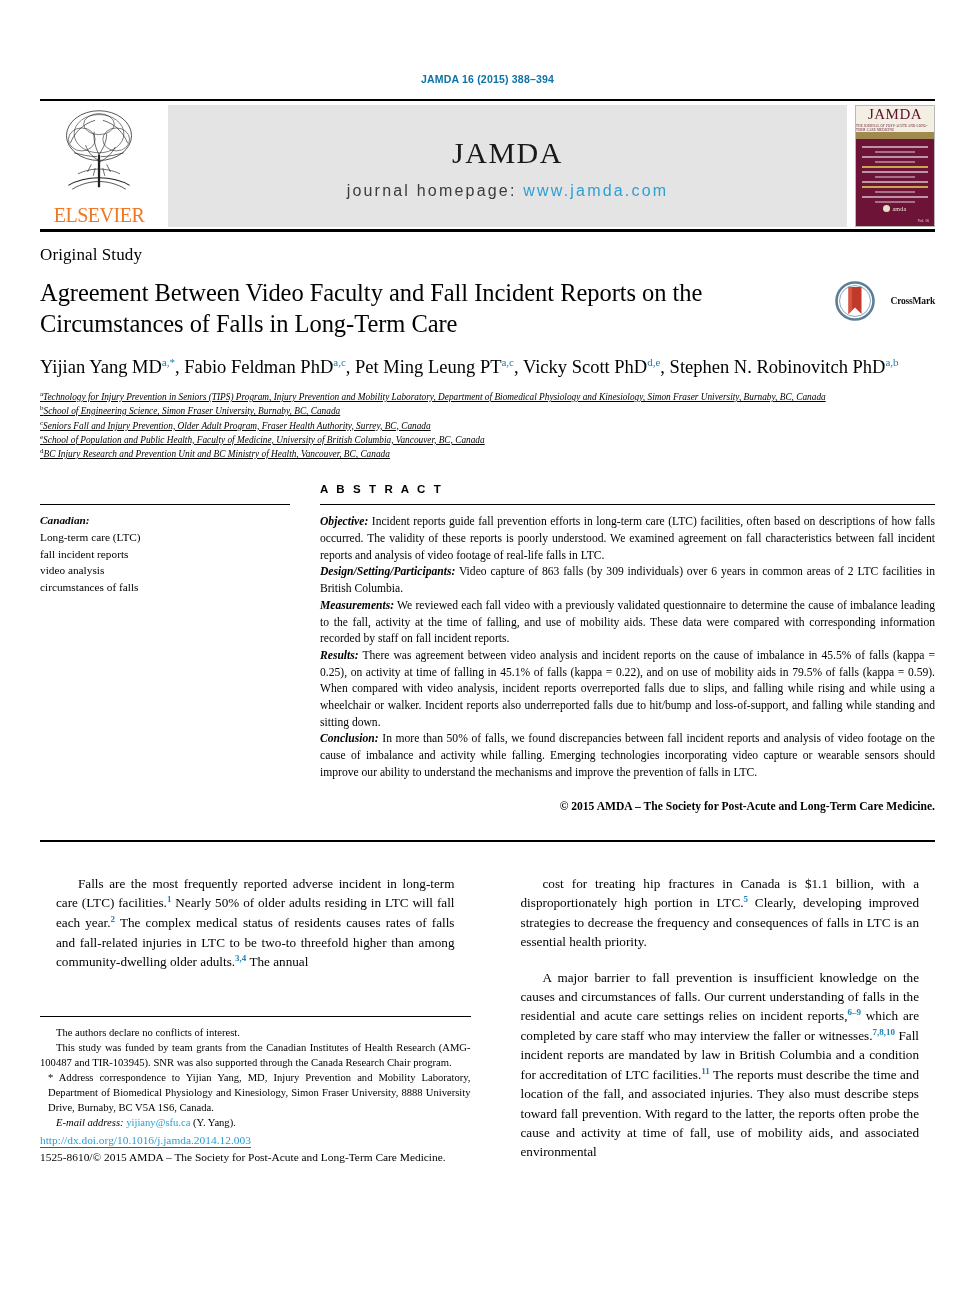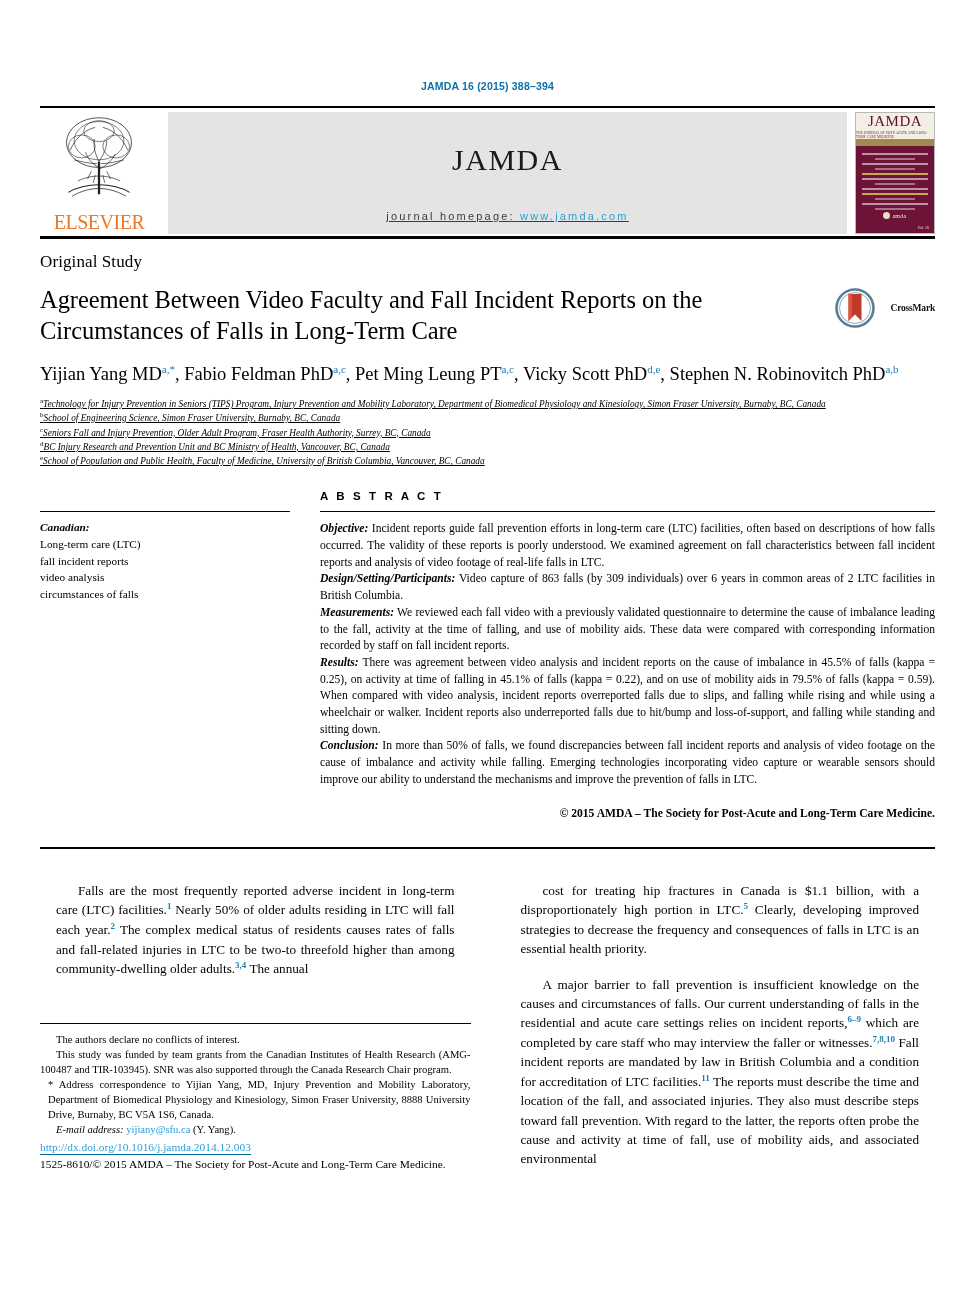--- a/index.html
+++ b/index.html
@@ -13,21 +13,21 @@
     position: relative;
     font-family: "Liberation Serif", serif;
     color: #000000;
     overflow: hidden;
   }
   .page {
     position: relative;
     width: 975px;
     height: 1305px;
     box-sizing: border-box;
-    padding: 12px 40px;
+    padding: 5px 40px;
   }
 
   
   .runhead {
     text-align: center;
     font-family: "Liberation Sans", sans-serif;
     font-size: 10.5px;
     font-weight: bold;
     color: #0d72a8;
     letter-spacing: .2px;
@@ -76,26 +76,25 @@
   }
   .journal-title {
     font-family: "Liberation Serif", serif;
     font-size: 30px;
     letter-spacing: 1.5px;
     color: #1a1a1a;
     margin-bottom: 26px;
   }
   .journal-home {
     position: absolute;
-    bottom: 12px;
+    bottom: 27px;
     font-family: "Liberation Sans", sans-serif;
-    font-size: 11px;
+    font-size: 16px;
     letter-spacing: 2.2px;
     color: #3b3b3b;
-    text-decoration: underline;
   }
   .journal-home .url { color: #2b9fd6; }
   .cover-thumb {
     width: 78px;
     flex: 0 0 78px;
     border: 1px solid #b9b9b9;
     background: #6d1338;
     position: relative;
     overflow: hidden;
   }
@@ -380,22 +379,22 @@
       <span class="crossmark-label">CrossMark</span>
     </div>
   </div>
 
   <div class="authors"><span>Yijian Yang MD</span><sup>a,*</sup>, <span>Fabio Feldman PhD</span><sup>a,c</sup>, <span>Pet Ming Leung PT</span><sup>a,c</sup>, <span>Vicky Scott PhD</span><sup>d,e</sup>, <span>Stephen N. Robinovitch PhD</span><sup>a,b</sup></div>
 
   <div class="affils">
       <div><sup>a</sup><span>Technology for Injury Prevention in Seniors (TIPS) Program, Injury Prevention and Mobility Laboratory, Department of Biomedical Physiology and Kinesiology, Simon Fraser University, Burnaby, BC, Canada</span></div>
       <div><sup>b</sup><span>School of Engineering Science, Simon Fraser University, Burnaby, BC, Canada</span></div>
       <div><sup>c</sup><span>Seniors Fall and Injury Prevention, Older Adult Program, Fraser Health Authority, Surrey, BC, Canada</span></div>
+      <div><sup>e</sup><span>School of Population and Public Health, Faculty of Medicine, University of British Columbia, Vancouver, BC, Canada</span></div>
       <div><sup>d</sup><span>BC Injury Research and Prevention Unit and BC Ministry of Health, Vancouver, BC, Canada</span></div>
-      <div><sup>e</sup><span>School of Population and Public Health, Faculty of Medicine, University of British Columbia, Vancouver, BC, Canada</span></div>
     </div>
 
   <div class="abs-wrap">
     <div class="kw-col">
       <div class="kw-spacer"></div>
       <div class="rule-thin"></div>
       <div class="kw-body">
         <div class="kw-title">Canadian:</div>
         <div>
             <div>Long-term care (LTC)</div>

